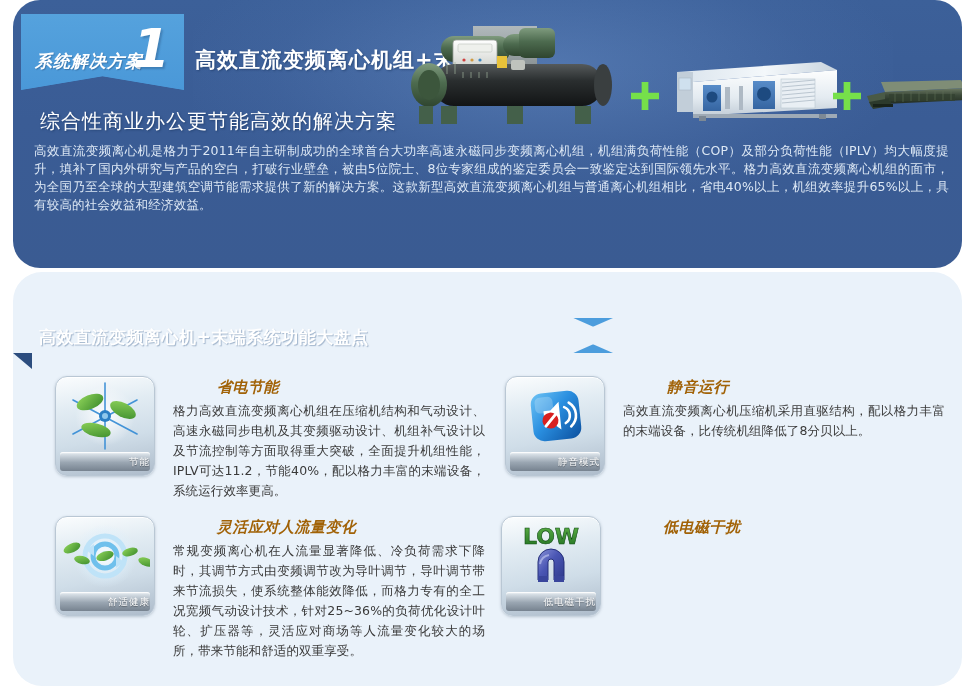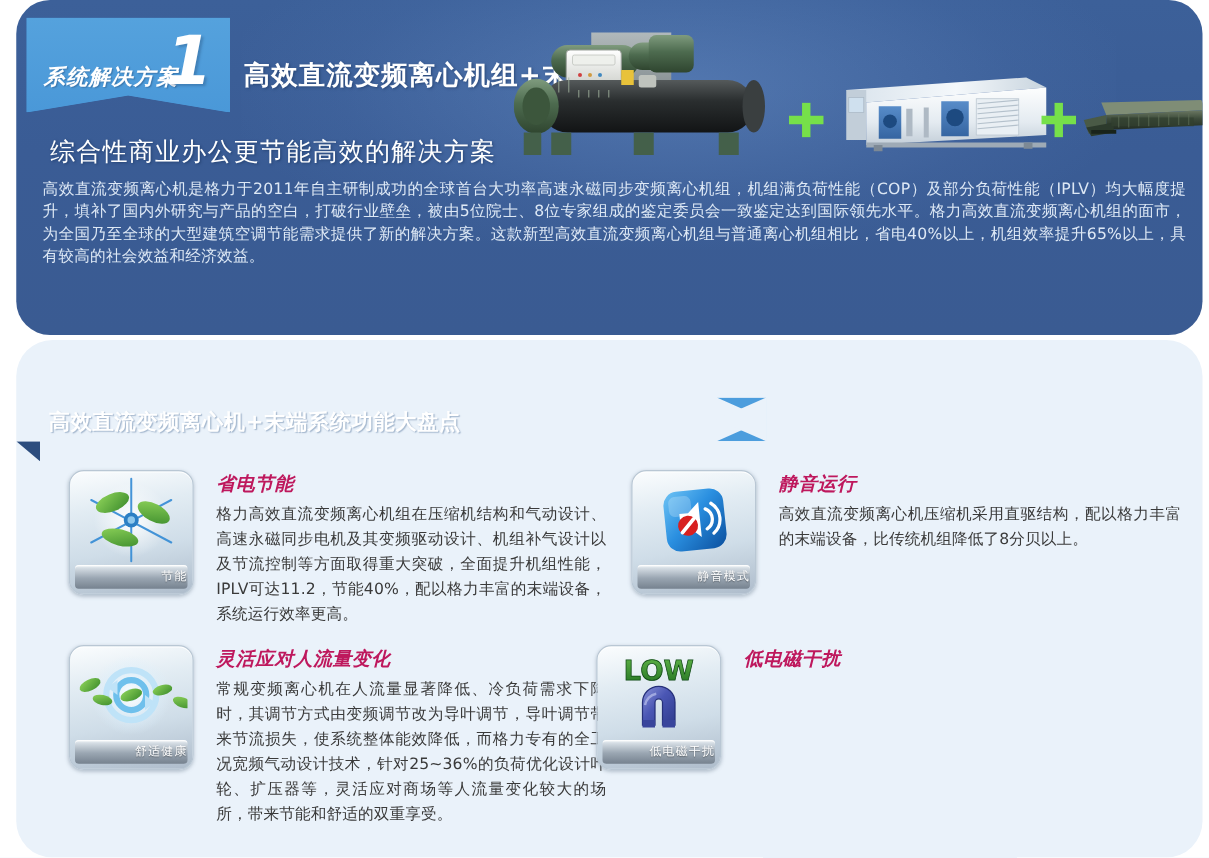--- a/index.html
+++ b/index.html
@@ -185,21 +185,21 @@
     width: 949px;
   }
   .feature {
     position: absolute;
     display: flex;
     align-items: flex-start;
   }
   .feat-0 { left: 42px;  top: 0px;   width: 430px; }
   .feat-1 { left: 492px; top: 0px;   width: 440px; }
   .feat-2 { left: 42px;  top: 140px; width: 430px; }
-  .feat-3 { left: 464px; top: 140px; width: 440px; }
+  .feat-3 { left: 488px; top: 140px; width: 440px; }
 
   .feat-icon {
     position: relative;
     width: 98px;
     height: 98px;
     flex: 0 0 98px;
     border-radius: 12px;
     background: linear-gradient(170deg, #fbfdfe 0%, #e2ecf3 30%, #cfdde8 62%, #aebccb 100%);
     border: 1px solid #b9c7d4;
     box-shadow: inset 0 1px 0 rgba(255,255,255,0.9), 0 1px 3px rgba(90,110,130,0.35);
@@ -229,23 +229,24 @@
 
   .feat-text {
     margin-left: 18px;
     flex: 1 1 auto;
     padding-top: 2px;
   }
   .feat-title {
     font-size: 15px;
     font-weight: bold;
     font-style: italic;
-    color: #be185d;
+    color: #a16207;
     letter-spacing: 0.5px;
     margin-bottom: 4px;
+    margin-left: 44px;
   }
   .feat-desc {
     font-size: 12.5px;
     line-height: 20px;
     color: #3a3a3a;
     text-align: justify;
     letter-spacing: 0.1px;
   }
   .feat-1 .feat-text, .feat-3 .feat-text { width: 340px; }
   .feat-0 .feat-text, .feat-2 .feat-text { width: 316px; }

